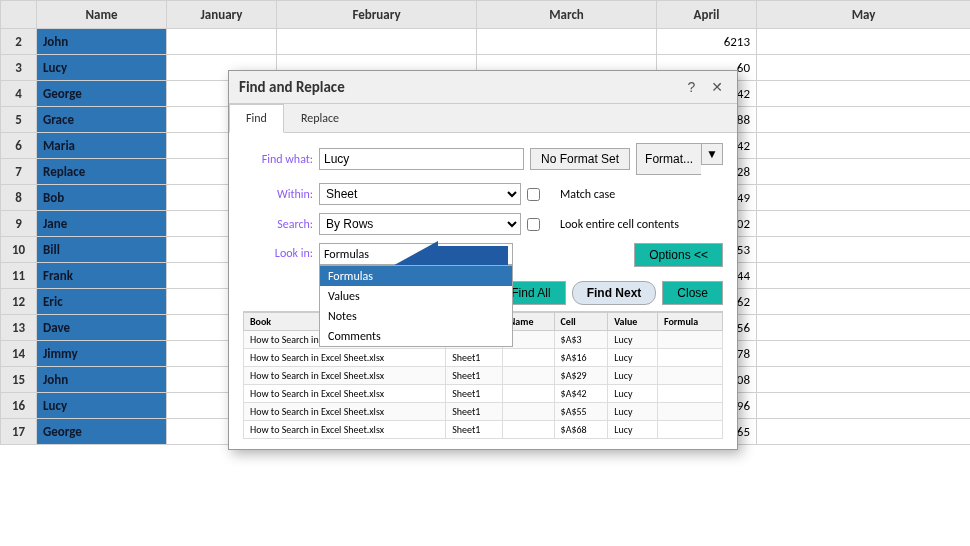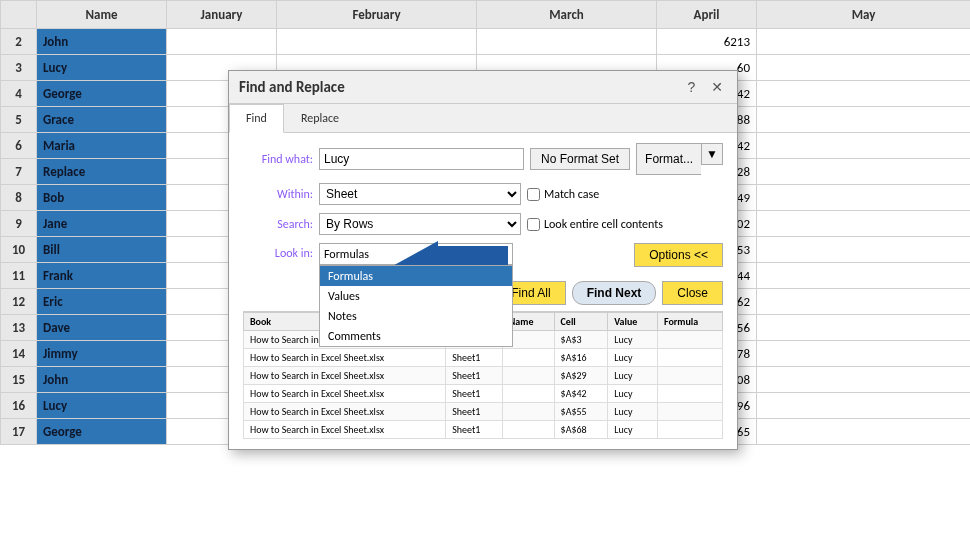--- a/index.html
+++ b/index.html
@@ -40,36 +40,36 @@
     .form-label { width: 70px; text-align: right; color: #8b5cf6; font-size: 12px; flex-shrink: 0; }
     .form-input { flex: 1; height: 22px; border: 1px solid #aaa; padding: 2px 4px; font-size: 12px; background: #fff; }
     .form-btn { height: 22px; padding: 0 10px; font-size: 12px; background: #f0f0f0; border: 1px solid #aaa; cursor: pointer; white-space: nowrap; }
     .form-btn-split { display: flex; }
     .form-btn-main { height: 32px; padding: 0 8px; font-size: 12px; background: #f0f0f0; border: 1px solid #aaa; border-right: none; cursor: pointer; }
     .form-btn-arrow { height: 22px; padding: 0 4px; font-size: 12px; background: #f0f0f0; border: 1px solid #aaa; cursor: pointer; }
 
     .form-select { height: 22px; border: 1px solid #aaa; padding: 0 2px; font-size: 12px; background: #fff; flex: 1; }
 
     .checkboxes { display: flex; gap: 20px; align-items: center; flex: 1; }
-    .checkbox-label { display: flex; align-items: center; gap: 4px; font-size: 12px; }
+    .checkbox-label { display: flex; align-items: center; gap: 20px; font-size: 12px; }
 
     
     .dropdown-container { position: relative; flex: 1; }
     .dropdown-selected { height: 22px; border: 1px solid #aaa; padding: 0 24px 0 4px; font-size: 12px; background: #fff; display: flex; align-items: center; cursor: pointer; position: relative; }
     .dropdown-arrow { position: absolute; right: 4px; font-size: 10px; color: #555; }
     .dropdown-menu { position: absolute; top: 22px; left: 0; width: 100%; background: #fff; border: 1px solid #aaa; z-index: 100; }
     .dropdown-item { padding: 3px 8px; font-size: 12px; cursor: pointer; }
     .dropdown-item.highlighted { background: #2e75b6; color: #fff; }
 
     
     .blue-arrow { position: absolute; left: 388px; top: 241px; width: 90px; height: 50px; pointer-events: none; }
 
     
     .action-row { display: flex; justify-content: flex-end; gap: 6px; align-items: center; padding: 6px 0; }
-    .action-btn { height: 24px; padding: 0 14px; font-size: 12px; background: #fde047; border: 1px solid #aaa; cursor: pointer; }
+    .action-btn { height: 24px; padding: 0 14px; font-size: 12px; background: #14b8a6; border: 1px solid #aaa; cursor: pointer; }
     .action-btn.primary { background: #dce6f1; font-weight: 600; border-radius: 11px; }
 
     
     .results-area { border-top: 1px solid #ccc; }
     table.results { border-collapse: collapse; width: 100%; font-size: 10px; }
     table.results th { background: #f0f0f0; border: 1px solid #ccc; padding: 2px 6px; text-align: left; font-weight: 600; }
     table.results td { border: 1px solid #ddd; padding: 2px 6px; }
     table.results tr:nth-child(odd) td { background: #fafafa; }
   </style>
 </head>

